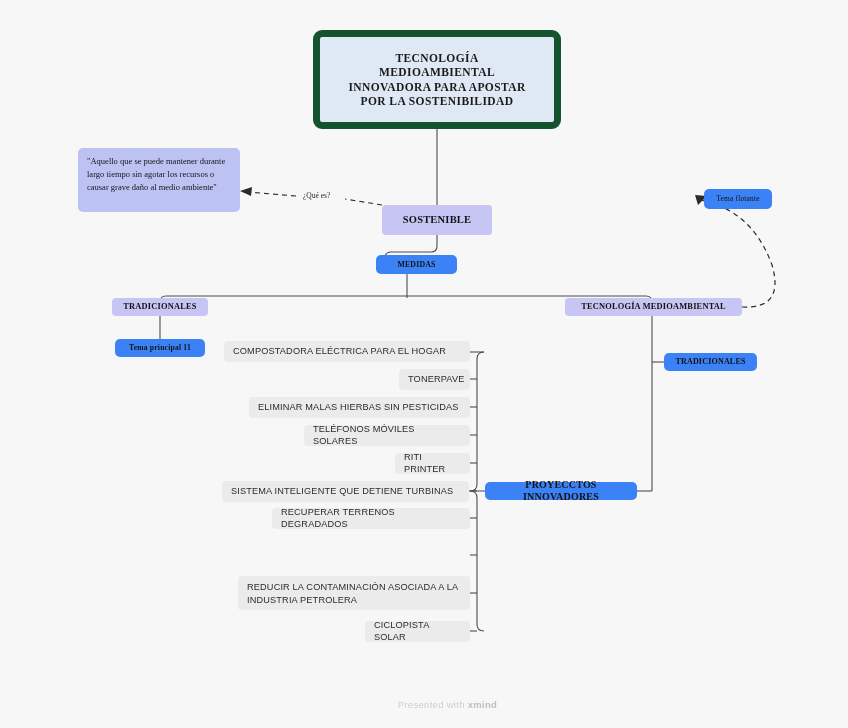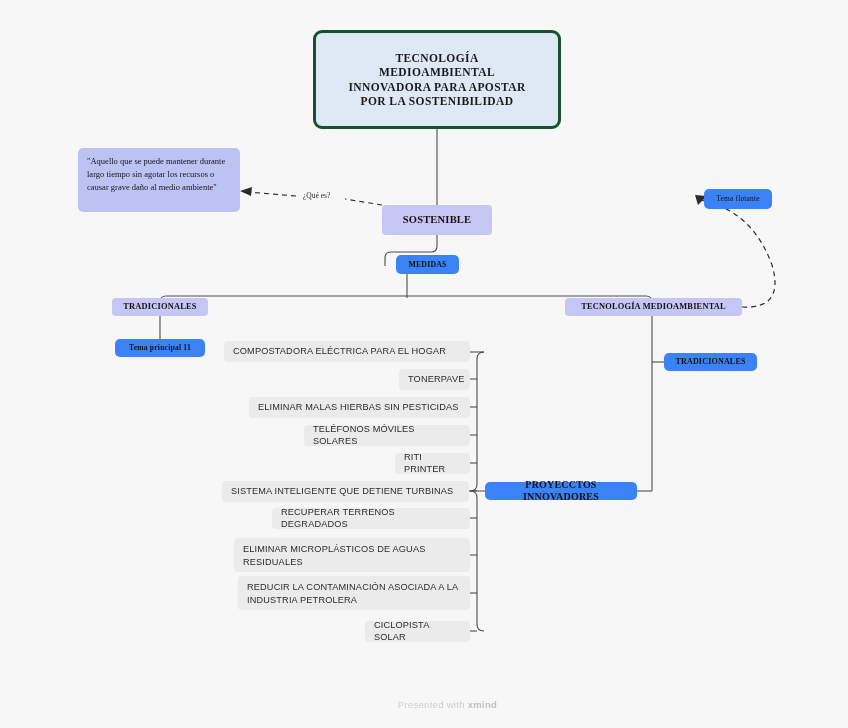--- a/index.html
+++ b/index.html
@@ -19,21 +19,21 @@
     display:flex;
     align-items:center;
     justify-content:center;
     text-align:center;
     line-height:1.25;
   }
 
   
   .node--title{
     background:#dfe9f5;
-    border:3px solid #14532d;
+    border:7px solid #14532d;
     border-radius:9px;
     font-family:"Liberation Serif", serif;
     font-weight:bold;
     font-size:11.5px;
     color:#1a1a1a;
     letter-spacing:.4px;
     padding:6px 10px;
   }
   .node--title span{display:block;}
 
@@ -164,21 +164,21 @@
     <span>INNOVADORA PARA APOSTAR</span>
     <span>POR LA SOSTENIBILIDAD</span>
   </div>
 
   <div class="node node--quote" style="left:78px;top:148px;width:162px;height:64px;">"Aquello que se puede mantener durante largo tiempo sin agotar los recursos o causar grave daño al medio ambiente"</div>
 
   <div class="edge-label" style="left:301px;top:191px;">¿Qué es?</div>
 
   <div class="node node--lav" style="left:382px;top:205px;width:110px;height:30px;font-size:10.5px;">SOSTENIBLE</div>
 
-  <div class="node node--blue" style="left:396px;top:255px;width:63px;height:19px;font-size:7.8px;">MEDIDAS</div>
+  <div class="node node--blue" style="left:376px;top:255px;width:81px;height:19px;font-size:7.8px;">MEDIDAS</div>
 
   <div class="node node--lav" style="left:112px;top:298px;width:96px;height:18px;font-size:8.4px;">TRADICIONALES</div>
 
   <div class="node node--blue" style="left:115px;top:339px;width:90px;height:18px;font-size:7.6px;">Tema principal 11</div>
 
   <div class="node node--lav" style="left:565px;top:298px;width:177px;height:18px;font-size:8.4px;">TECNOLOGÍA MEDIOAMBIENTAL</div>
 
   <div class="node node--blue" style="left:664px;top:353px;width:93px;height:18px;font-size:8px;">TRADICIONALES</div>
 
   <div class="node node--blue" style="left:485px;top:482px;width:152px;height:18px;font-size:10px;">PROYECCTOS INNOVADORES</div>
@@ -192,21 +192,20 @@
   <div class="node node--grey" style="left:249px;top:397px;width:221px;height:21px;">ELIMINAR MALAS HIERBAS SIN PESTICIDAS</div>
 
   <div class="node node--grey" style="left:304px;top:425px;width:166px;height:21px;">TELÉFONOS MÓVILES SOLARES</div>
 
   <div class="node node--grey" style="left:395px;top:453px;width:75px;height:21px;">RITI PRINTER</div>
 
   <div class="node node--grey" style="left:222px;top:481px;width:247px;height:21px;">SISTEMA INTELIGENTE QUE DETIENE TURBINAS</div>
 
   <div class="node node--grey" style="left:272px;top:508px;width:198px;height:21px;">RECUPERAR TERRENOS DEGRADADOS</div>
 
-  <div class="node node--grey two-line" style="left:234px;top:538px;width:236px;height:34px;">ELIMINAR MICROPLÁSTICOS DE AGUAS RESIDUALES</div>
 
   <div class="node node--grey two-line" style="left:238px;top:576px;width:232px;height:34px;">REDUCIR LA CONTAMINACIÓN ASOCIADA A LA INDUSTRIA PETROLERA</div>
 
   <div class="node node--grey" style="left:365px;top:621px;width:105px;height:21px;">CICLOPISTA SOLAR</div>
 
   <div class="watermark">
     <span>Presented with</span>
     <b>xmind</b>
   </div>
 

